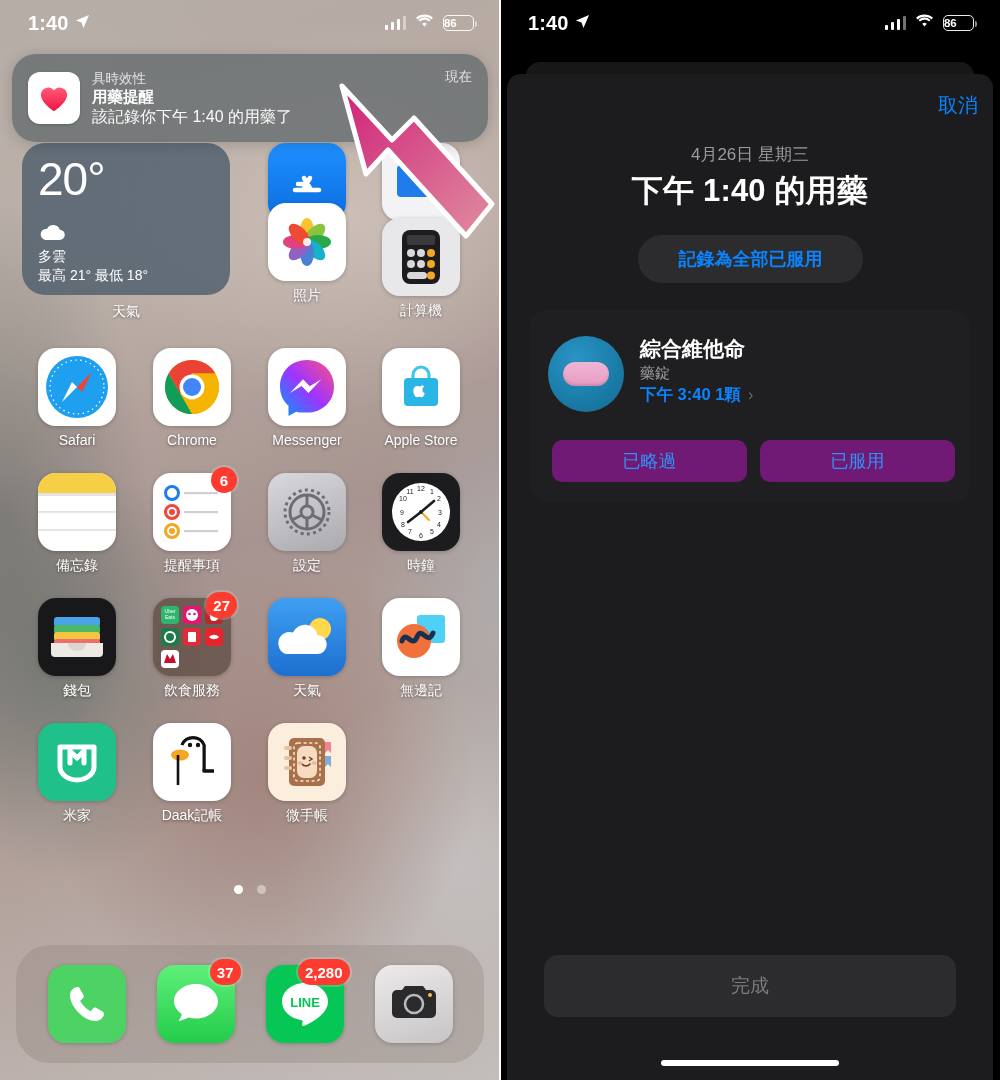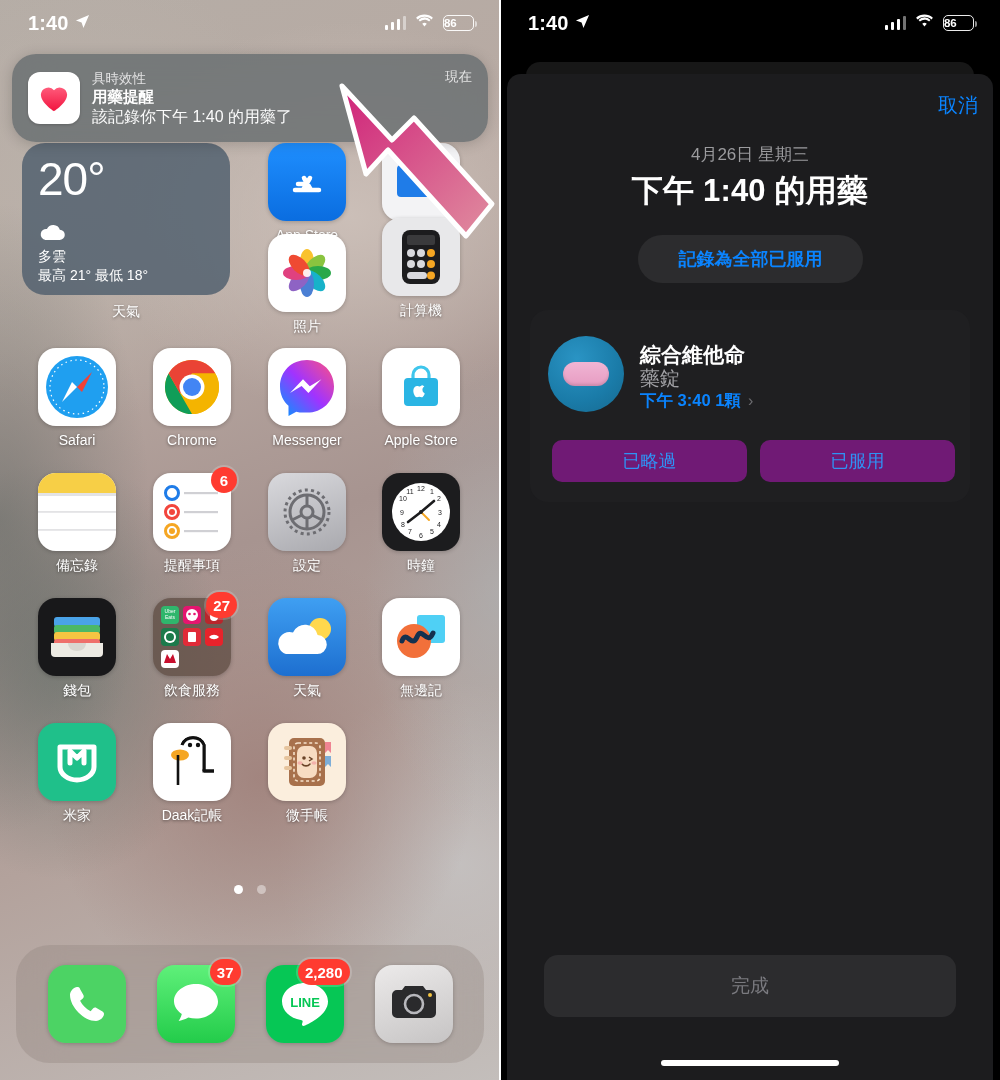--- a/index.html
+++ b/index.html
@@ -112,29 +112,29 @@
   .sheet-date { position: absolute; left: 0; top: 143px; width: 500px; text-align: center;
                 font-size: 17px; color: #9b9b9e; }
   .sheet-title { position: absolute; left: 0; top: 170px; width: 500px; text-align: center;
                  font-size: 31px; font-weight: 700; color: #fff; letter-spacing: .2px; }
   .logall { position: absolute; left: 138px; top: 235px; width: 225px; height: 48px;
             background: #2c2c2e; border-radius: 24px; display: flex; align-items: center;
             justify-content: center; font-size: 18px; font-weight: 600; color: #0a84ff; }
 
   .med-card { position: absolute; left: 30px; top: 310px; width: 440px; height: 192px;
               background: #1f1f21; border-radius: 18px; }
-  .med-row { display: flex; align-items: flex-end; padding: 26px 0 0 18px; }
+  .med-row { display: flex; align-items: flex-start; padding: 26px 0 0 18px; }
   .pill-circle { width: 76px; height: 76px; border-radius: 50%; flex: 0 0 76px;
                  background: radial-gradient(circle at 38% 30%, #2a94c4, #1a7ba8 60%, #17698f);
                  display: flex; align-items: center; justify-content: center; }
   .pill { width: 46px; height: 24px; border-radius: 12px;
           background: linear-gradient(180deg, #f0b5d4, #e79cc2); box-shadow: inset 0 -2px 3px rgba(0,0,0,.12); }
   .med-info { margin-left: 16px; }
   .med-name { font-size: 21px; font-weight: 700; color: #fff; line-height: 26px; }
-  .med-form { font-size: 20px; color: #a0a0a4; line-height: 21px; }
+  .med-form { font-size: 15px; color: #a0a0a4; line-height: 21px; }
   .med-dose { font-size: 16.5px; font-weight: 600; color: #0a84ff; line-height: 23px; display:flex; align-items:center; gap:7px;}
   .chev { color: #6c6c70; font-size: 16px; font-weight: 400; }
   .med-btns { position: absolute; left: 22px; bottom: 20px; display: flex; gap: 13px; }
   .med-btn { width: 195px; height: 42px; background: #701a75; border-radius: 10px;
              display: flex; align-items: center; justify-content: center;
              font-size: 18px; color: #2f92f5; }
 
   .done { position: absolute; left: 44px; top: 955px; width: 412px; height: 62px;
           background: #2c2c2e; border-radius: 14px; display: flex; align-items: center;
           justify-content: center; font-size: 19px; color: #7b7b80; }
@@ -225,21 +225,21 @@
         <div class="app-icon">
           <div class="app-inner" style="background:#f3f3f5;">
             <svg width="58" height="50" viewBox="0 0 58 50">
                 <path d="M5 12a4 4 0 014-4h13l5 6h19a4 4 0 014 4v18a4 4 0 01-4 4H9a4 4 0 01-4-4z" fill="#1f7ce8"></path>
               </svg>
           </div>
         </div>
         <div class="app-label">檔案</div>
       </div>
 
-      <div class="app" style="left:252px; top:234px;font-family:Liberation Serif, serif;">
+      <div class="app" style="left:252px; top:203px;font-family:Liberation Serif, serif;">
         <div class="app-icon">
           <div class="app-inner" style="background:#fff;">
             <svg width="62" height="62" viewBox="0 0 62 62">
               <g transform="translate(31,31)">
                 <ellipse rx="7" ry="13" cy="-11" fill="#f9c22e"></ellipse>
                 <ellipse rx="7" ry="13" cy="-11" transform="rotate(45)" fill="#8ac43f"></ellipse>
                 <ellipse rx="7" ry="13" cy="-11" transform="rotate(90)" fill="#2aa84a"></ellipse>
                 <ellipse rx="7" ry="13" cy="-11" transform="rotate(135)" fill="#17b2c9"></ellipse>
                 <ellipse rx="7" ry="13" cy="-11" transform="rotate(180)" fill="#4b7fd4"></ellipse>
                 <ellipse rx="7" ry="13" cy="-11" transform="rotate(225)" fill="#8e63c4"></ellipse>

